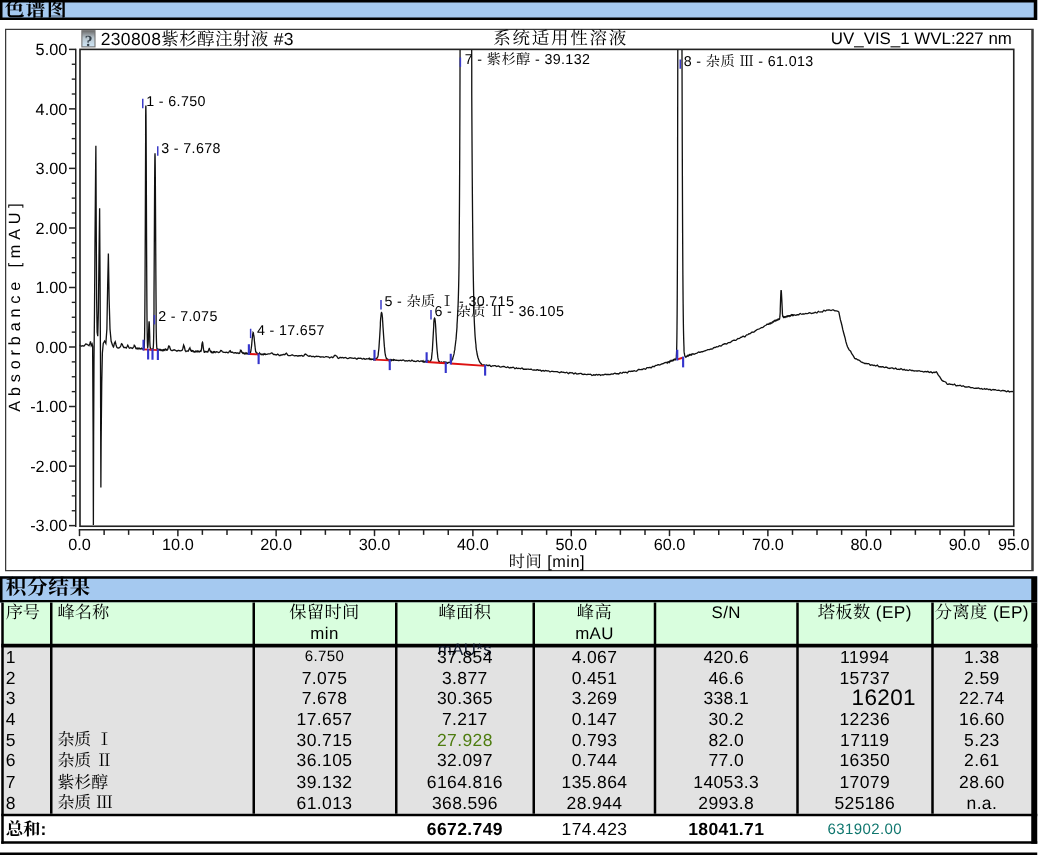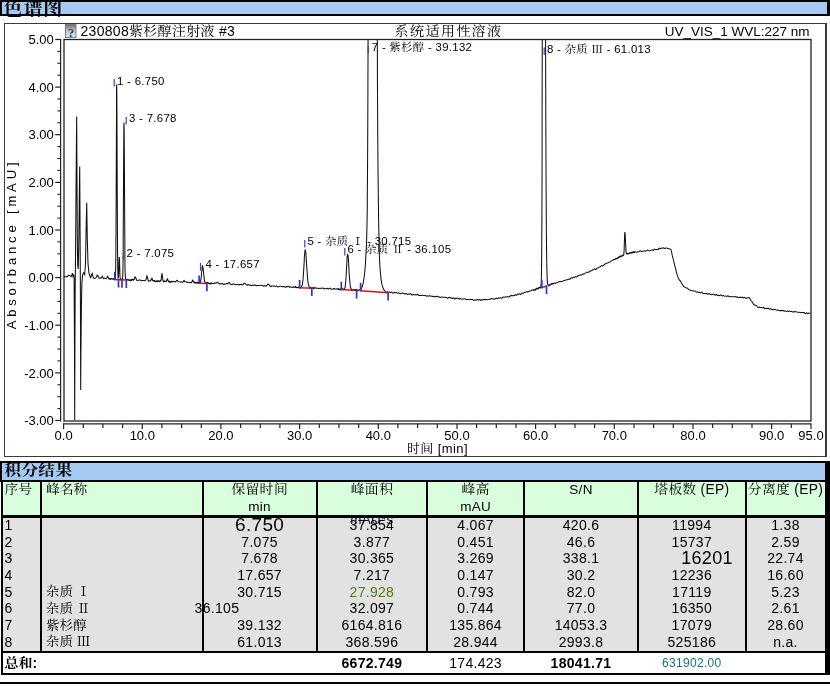--- a/index.html
+++ b/index.html
@@ -2,21 +2,21 @@
 <html><head><meta charset="utf-8">
 <style>
 *{margin:0;padding:0;box-sizing:border-box}
 html,body{width:830px;height:686px;background:#fff;font-family:"Liberation Sans","Noto Serif SC","Noto Serif TC","Noto Serif JP",sans-serif;position:relative;overflow:hidden}
 .abs{position:absolute}
 .bar{background:#a5c9f0;border:2px solid #000;font-weight:bold;color:#000}
 .vline{position:absolute;width:2px;background:#000}
 .hline{position:absolute;background:#000}
 </style></head>
 <body>
-<div class="abs bar" style="left:0;top:0;width:830px;height:16px;border-bottom-width:2.5px;border-right-width:3.5px;padding-left:1.5px;font-size:19px;line-height:13.5px;letter-spacing:0.9px">色谱图</div>
+<div class="abs bar" style="left:0;top:0;width:830px;height:16px;border-bottom-width:2.5px;border-right-width:3.5px;padding-left:1.5px;font-size:16px;line-height:13.5px;letter-spacing:0.9px">色谱图</div>
 
 <div class="abs" style="left:4px;top:22.5px;width:823px;height:434px;border:1.5px solid #3a3a3a;border-right-width:2.5px;background:#fff"></div>
 
 <svg class="abs" style="left:0;top:0;font-family:&quot;Liberation Sans&quot;,&quot;Noto Serif SC&quot;,&quot;Noto Serif TC&quot;,&quot;Noto Serif JP&quot;,sans-serif" width="830" height="686" fill="#000">
 <defs>
       <clipPath id="pc">
         <rect x="63.4" y="39.9" width="747.2" height="380.9"></rect>
       </clipPath>
     </defs>
 <defs>
@@ -190,21 +190,21 @@
 <div class="abs" style="left:194.6px;top:483.2px;width:130px;text-align:center;font-size:13.8px;letter-spacing:0.3px;line-height:14px;color:#000">保留时间</div>
 <div class="abs" style="left:194.6px;top:498.5px;width:130px;text-align:center;font-size:13.5px;letter-spacing:0.3px;color:#000">min</div>
 <div class="abs" style="left:306.9px;top:483.2px;width:130px;text-align:center;font-size:13.8px;letter-spacing:0.3px;line-height:14px;color:#000">峰面积</div>
 <div class="abs" style="left:306.9px;top:512px;width:130px;text-align:center;font-size:13.5px;letter-spacing:0.3px;color:#0f172a">mAU*s</div>
 <div class="abs" style="left:410.6px;top:483.2px;width:130px;text-align:center;font-size:13.8px;letter-spacing:0.3px;line-height:14px;color:#000">峰高</div>
 <div class="abs" style="left:410.6px;top:498.5px;width:130px;text-align:center;font-size:13.5px;letter-spacing:0.3px;color:#000">mAU</div>
 <div class="abs" style="left:516.0px;top:483.2px;width:130px;text-align:center;font-size:13.5px;letter-spacing:0.3px;line-height:14px;color:#000">S/N</div>
 <div class="abs" style="left:626.8px;top:483.2px;width:130px;text-align:center;font-size:13.8px;letter-spacing:0.3px;line-height:14px;color:#000">塔板数 (EP)</div>
 <div class="abs" style="left:720.5px;top:483.2px;width:130px;text-align:center;font-size:13.8px;letter-spacing:0.3px;line-height:14px;color:#000">分离度 (EP)</div>
 <div class="abs" style="left:4.5px;top:518.1px;font-size:14px;white-space:nowrap;line-height:14px;color:#000">1</div>
-<div class="abs" style="left:194.6px;top:518.1px;width:130px;text-align:center;font-size:19px;letter-spacing:0.3px;line-height:14px;color:#000">6.750</div>
+<div class="abs" style="left:194.6px;top:518.1px;width:130px;text-align:center;font-size:12px;letter-spacing:0.3px;line-height:14px;color:#000">6.750</div>
 <div class="abs" style="left:306.9px;top:518.1px;width:130px;text-align:center;font-size:14px;letter-spacing:0.3px;line-height:14px;color:#000">37.854</div>
 <div class="abs" style="left:410.6px;top:518.1px;width:130px;text-align:center;font-size:14px;letter-spacing:0.3px;line-height:14px;color:#000">4.067</div>
 <div class="abs" style="left:516.0px;top:518.1px;width:130px;text-align:center;font-size:14px;letter-spacing:0.3px;line-height:14px;color:#000">420.6</div>
 <div class="abs" style="left:626.8px;top:518.1px;width:130px;text-align:center;font-size:14px;letter-spacing:0.3px;line-height:14px;color:#000">11994</div>
 <div class="abs" style="left:720.5px;top:518.1px;width:130px;text-align:center;font-size:14px;letter-spacing:0.3px;line-height:14px;color:#000">1.38</div>
 <div class="abs" style="left:4.5px;top:534.7px;font-size:14px;white-space:nowrap;line-height:14px;color:#000">2</div>
 <div class="abs" style="left:194.6px;top:534.7px;width:130px;text-align:center;font-size:14px;letter-spacing:0.3px;line-height:14px;color:#000">7.075</div>
 <div class="abs" style="left:306.9px;top:534.7px;width:130px;text-align:center;font-size:14px;letter-spacing:0.3px;line-height:14px;color:#000">3.877</div>
 <div class="abs" style="left:410.6px;top:534.7px;width:130px;text-align:center;font-size:14px;letter-spacing:0.3px;line-height:14px;color:#000">0.451</div>
 <div class="abs" style="left:516.0px;top:534.7px;width:130px;text-align:center;font-size:14px;letter-spacing:0.3px;line-height:14px;color:#000">46.6</div>
@@ -227,21 +227,21 @@
 <div class="abs" style="left:4.5px;top:584.6px;font-size:14px;white-space:nowrap;line-height:14px;color:#000">5</div>
 <div class="abs" style="left:46px;top:585.2px;font-size:13.5px;white-space:nowrap;line-height:14px;color:#000">杂质 Ⅰ</div>
 <div class="abs" style="left:194.6px;top:584.6px;width:130px;text-align:center;font-size:14px;letter-spacing:0.3px;line-height:14px;color:#000">30.715</div>
 <div class="abs" style="left:306.9px;top:584.6px;width:130px;text-align:center;font-size:14px;letter-spacing:0.3px;line-height:14px;color:#4d7c0f">27.928</div>
 <div class="abs" style="left:410.6px;top:584.6px;width:130px;text-align:center;font-size:14px;letter-spacing:0.3px;line-height:14px;color:#000">0.793</div>
 <div class="abs" style="left:516.0px;top:584.6px;width:130px;text-align:center;font-size:14px;letter-spacing:0.3px;line-height:14px;color:#000">82.0</div>
 <div class="abs" style="left:626.8px;top:584.6px;width:130px;text-align:center;font-size:14px;letter-spacing:0.3px;line-height:14px;color:#000">17119</div>
 <div class="abs" style="left:720.5px;top:584.6px;width:130px;text-align:center;font-size:14px;letter-spacing:0.3px;line-height:14px;color:#000">5.23</div>
 <div class="abs" style="left:4.5px;top:601.2px;font-size:14px;white-space:nowrap;line-height:14px;color:#000">6</div>
 <div class="abs" style="left:46px;top:601.8px;font-size:13.5px;white-space:nowrap;line-height:14px;color:#000">杂质 Ⅱ</div>
-<div class="abs" style="left:194.6px;top:601.2px;width:130px;text-align:left;font-size:14px;letter-spacing:0.3px;line-height:14px;color:#000">36.105</div>
+<div class="abs" style="left:194.6px;top:601.2px;width:130px;text-align:center;font-size:14px;letter-spacing:0.3px;line-height:14px;color:#000">36.105</div>
 <div class="abs" style="left:306.9px;top:601.2px;width:130px;text-align:center;font-size:14px;letter-spacing:0.3px;line-height:14px;color:#000">32.097</div>
 <div class="abs" style="left:410.6px;top:601.2px;width:130px;text-align:center;font-size:14px;letter-spacing:0.3px;line-height:14px;color:#000">0.744</div>
 <div class="abs" style="left:516.0px;top:601.2px;width:130px;text-align:center;font-size:14px;letter-spacing:0.3px;line-height:14px;color:#000">77.0</div>
 <div class="abs" style="left:626.8px;top:601.2px;width:130px;text-align:center;font-size:14px;letter-spacing:0.3px;line-height:14px;color:#000">16350</div>
 <div class="abs" style="left:720.5px;top:601.2px;width:130px;text-align:center;font-size:14px;letter-spacing:0.3px;line-height:14px;color:#000">2.61</div>
 <div class="abs" style="left:4.5px;top:617.9px;font-size:14px;white-space:nowrap;line-height:14px;color:#000">7</div>
 <div class="abs" style="left:46px;top:618.5px;font-size:13.5px;white-space:nowrap;line-height:14px;color:#000">紫杉醇</div>
 <div class="abs" style="left:194.6px;top:617.9px;width:130px;text-align:center;font-size:14px;letter-spacing:0.3px;line-height:14px;color:#000">39.132</div>
 <div class="abs" style="left:306.9px;top:617.9px;width:130px;text-align:center;font-size:14px;letter-spacing:0.3px;line-height:14px;color:#000">6164.816</div>
 <div class="abs" style="left:410.6px;top:617.9px;width:130px;text-align:center;font-size:14px;letter-spacing:0.3px;line-height:14px;color:#000">135.864</div>

